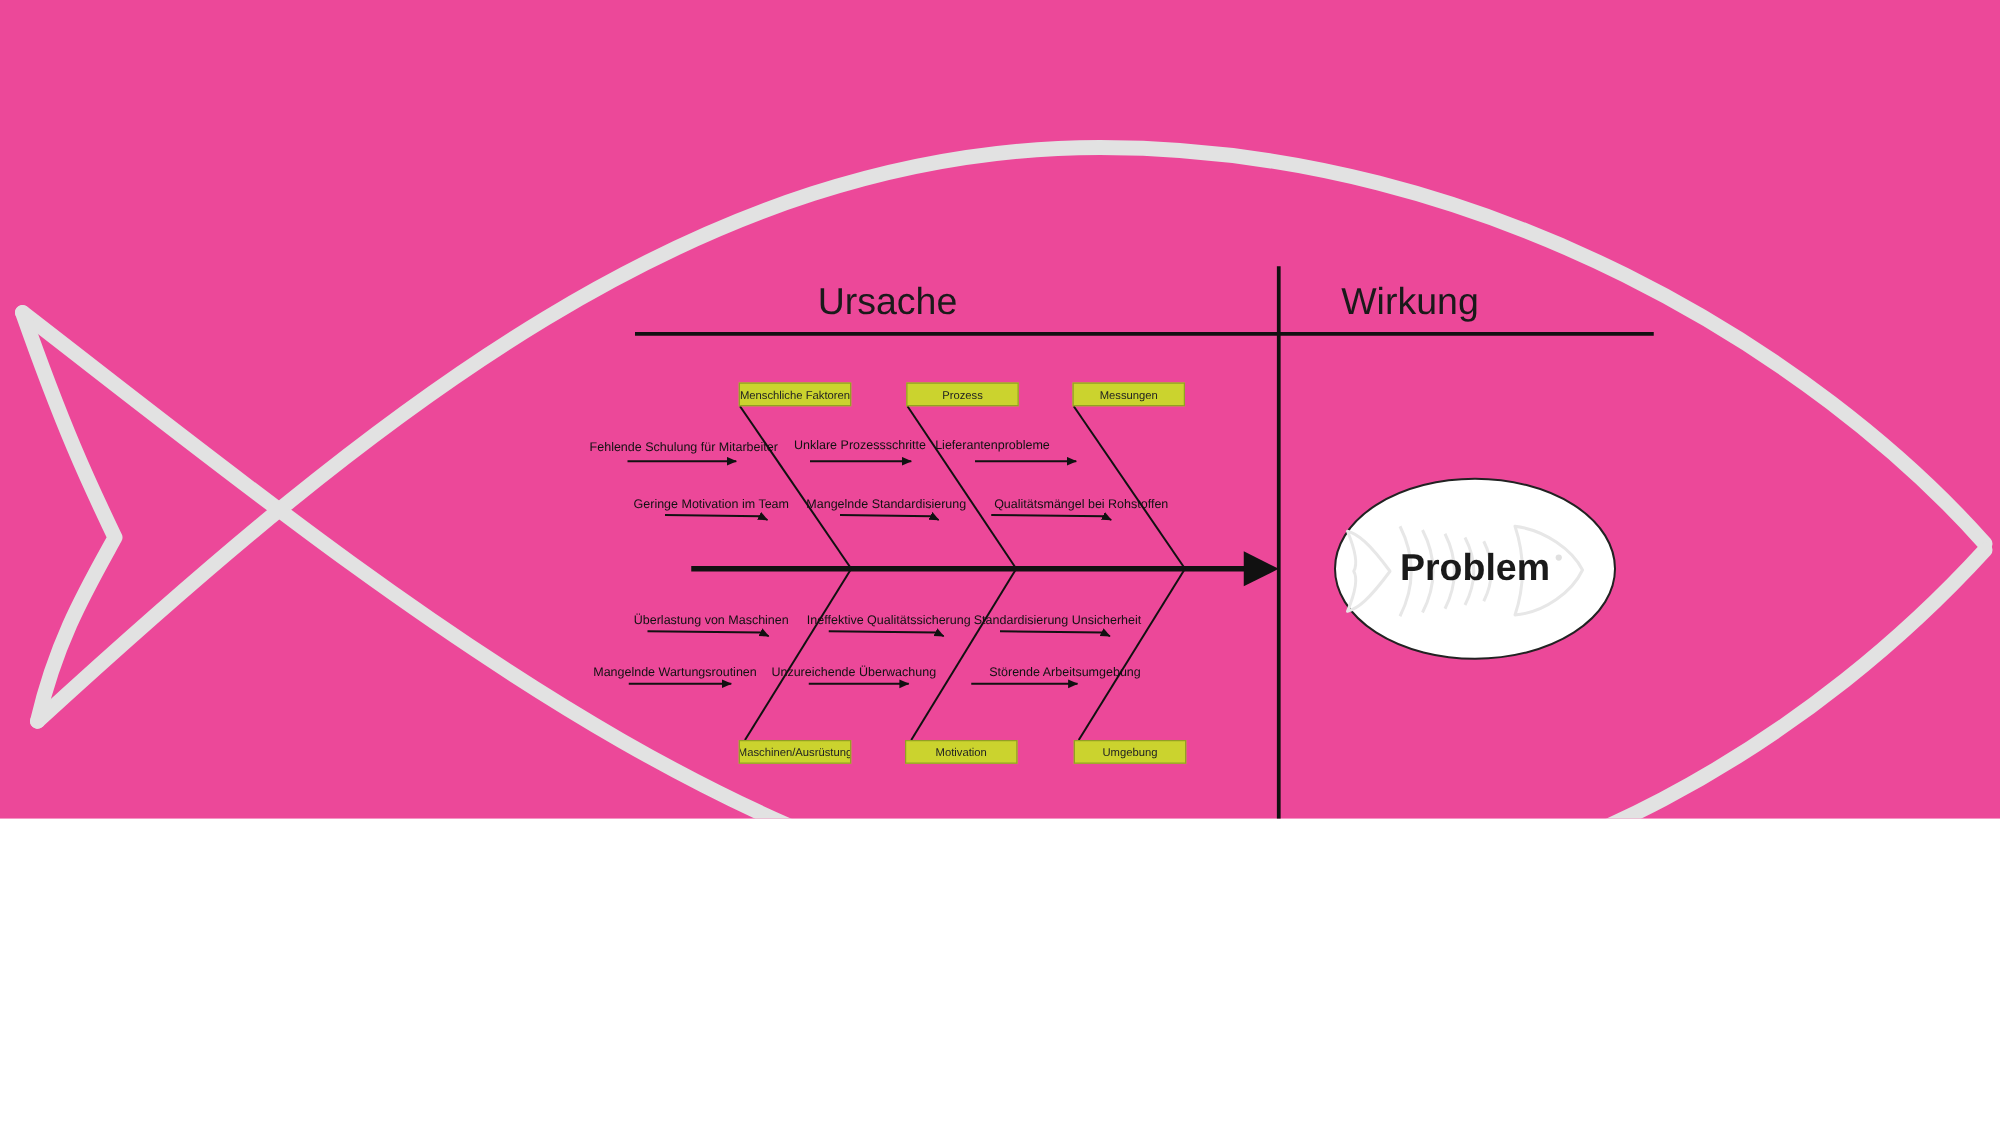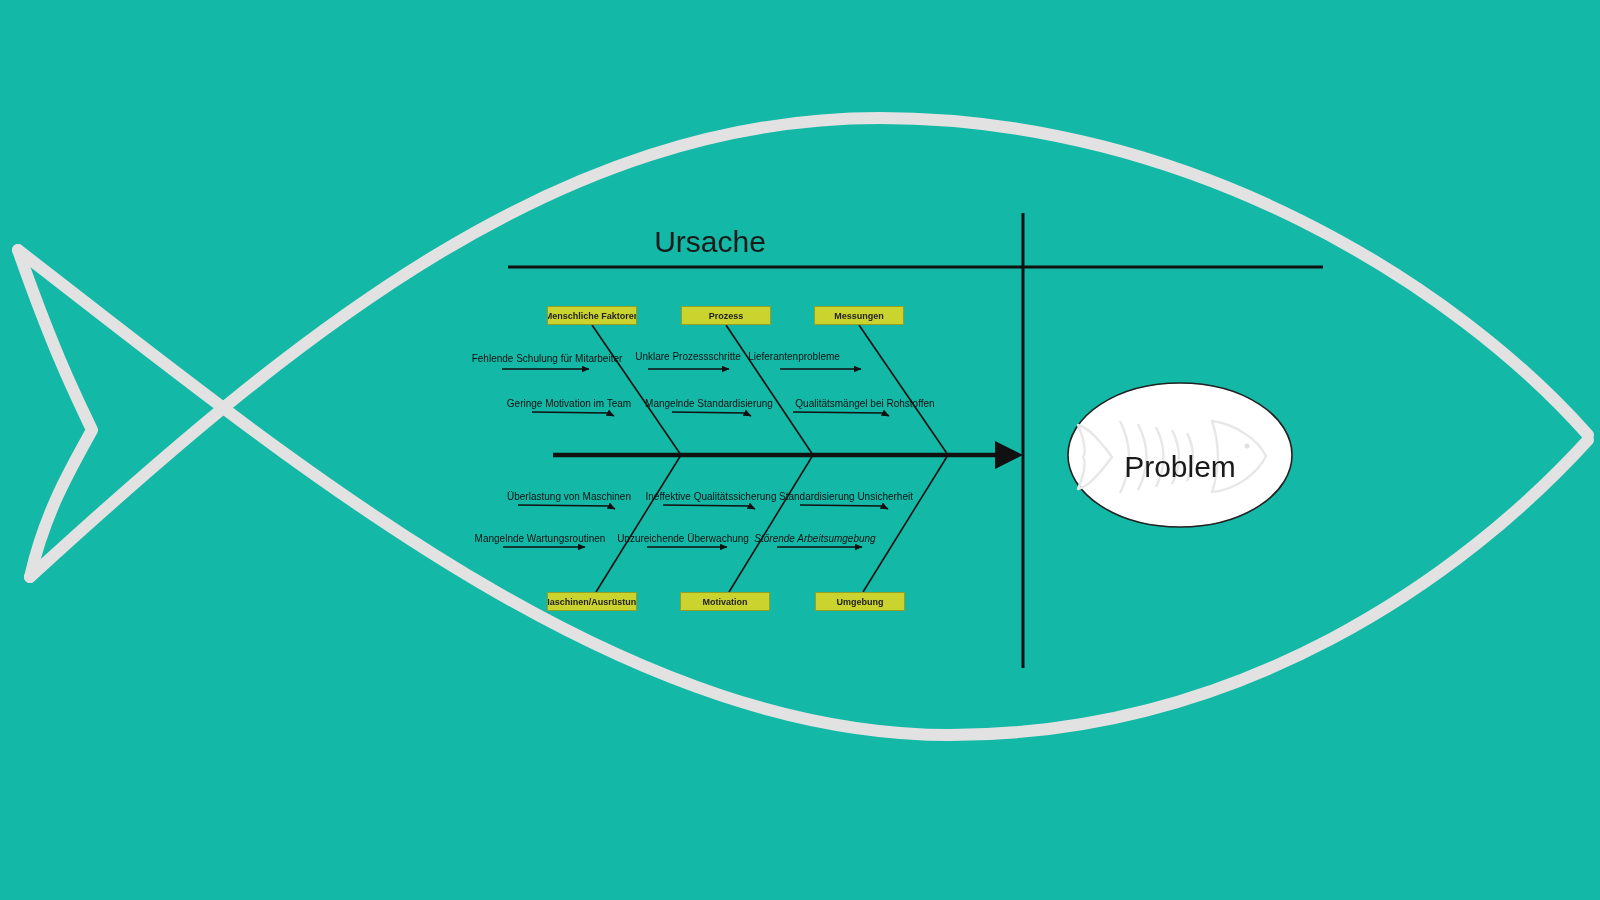--- a/index.html
+++ b/index.html
@@ -3,30 +3,30 @@
 <meta charset="utf-8">
 <style>
   :root{
     --category-fill:#cbd32e;
     --category-border:#93a024;
     --diagram-line:#111111;
     --watermark:#e2e2e2;
   }
   html,body{margin:0;padding:0;background:#ffffff;}
   body{font-family:"Liberation Sans", sans-serif;}
-  #stage{position:relative;width:1600px;height:900px;background:#14b8a6;overflow:hidden;}
+  #stage{position:relative;width:1600px;height:655px;background:#ec4899;overflow:hidden;}
   #bg-svg{position:absolute;left:0;top:0;z-index:0;}
   .abs{position:absolute;z-index:2;}
   .hdr{width:200px;text-align:center;font-size:30px;color:#1a1a1a;letter-spacing:0px;}
   .cat-box{
     width:90px;height:19px;box-sizing:border-box;
     background:var(--category-fill);
     border:1px solid var(--category-border);
     display:flex;align-items:center;justify-content:center;
-    font-size:9px;font-weight:700;color:#222;white-space:nowrap;overflow:hidden;
+    font-size:9px;font-weight:400;color:#222;white-space:nowrap;overflow:hidden;margin-left:44px;
   }
   .cause{
     width:170px;text-align:center;font-size:10px;line-height:12px;
     color:#111;white-space:nowrap;
   }
   .problem-label{width:224px;text-align:center;font-size:30px;color:#1a1a1a;}
 </style>
 </head>
 <body>
 
@@ -93,20 +93,21 @@
       <path d="M1138 424 Q1155 457 1138 490"></path>
       <path d="M1156 427 Q1171 457 1156 487"></path>
       <path d="M1172 430 Q1186 457 1172 484"></path>
       <path d="M1187 433 Q1199 457 1187 481"></path>
       <path d="M1212 421 C1236 424 1258 440 1266 456 C1258 473 1236 490 1212 492 C1220 468 1220 445 1212 421 Z"></path>
       <circle cx="1247" cy="446" r="2.5" fill="#e0e0e0" stroke="none"></circle>
     </g>
   </svg>
 
   <div class="abs hdr" style="left:610px;top:225px;">Ursache</div>
+  <div class="abs hdr" style="left:1028px;top:225px;">Wirkung</div>
 
   <div class="abs cat-box" style="left:547px;top:306px;">Menschliche Faktoren</div>
   <div class="abs cat-box" style="left:681px;top:306px;">Prozess</div>
   <div class="abs cat-box" style="left:814px;top:306px;">Messungen</div>
 
   <div class="abs cat-box" style="left:547px;top:592px;">Maschinen/Ausrüstung</div>
   <div class="abs cat-box" style="left:680px;top:592px;">Motivation</div>
   <div class="abs cat-box" style="left:815px;top:592px;">Umgebung</div>
 
   <div class="abs cause" style="left:462px;top:353px;">Fehlende Schulung für Mitarbeiter</div>
@@ -116,17 +117,17 @@
   <div class="abs cause" style="left:484px;top:398px;">Geringe Motivation im Team</div>
   <div class="abs cause" style="left:624px;top:398px;">Mangelnde Standardisierung</div>
   <div class="abs cause" style="left:760px;top:398px;padding-left:20px;">Qualitätsmängel bei Rohstoffen</div>
 
   <div class="abs cause" style="left:484px;top:491px;">Überlastung von Maschinen</div>
   <div class="abs cause" style="left:626px;top:491px;">Ineffektive Qualitätssicherung</div>
   <div class="abs cause" style="left:761px;top:491px;">Standardisierung Unsicherheit</div>
 
   <div class="abs cause" style="left:455px;top:533px;">Mangelnde Wartungsroutinen</div>
   <div class="abs cause" style="left:598px;top:533px;">Unzureichende Überwachung</div>
-  <div class="abs cause" style="left:730px;top:533px;font-style:italic;">Störende Arbeitsumgebung</div>
+  <div class="abs cause" style="left:767px;top:533px;">Störende Arbeitsumgebung</div>
 
-  <div class="abs problem-label" style="left:1068px;top:450px;">Problem</div>
+  <div class="abs problem-label" style="left:1068px;top:438px;font-weight:bold;">Problem</div>
 
 </div>
 
 </body></html>

